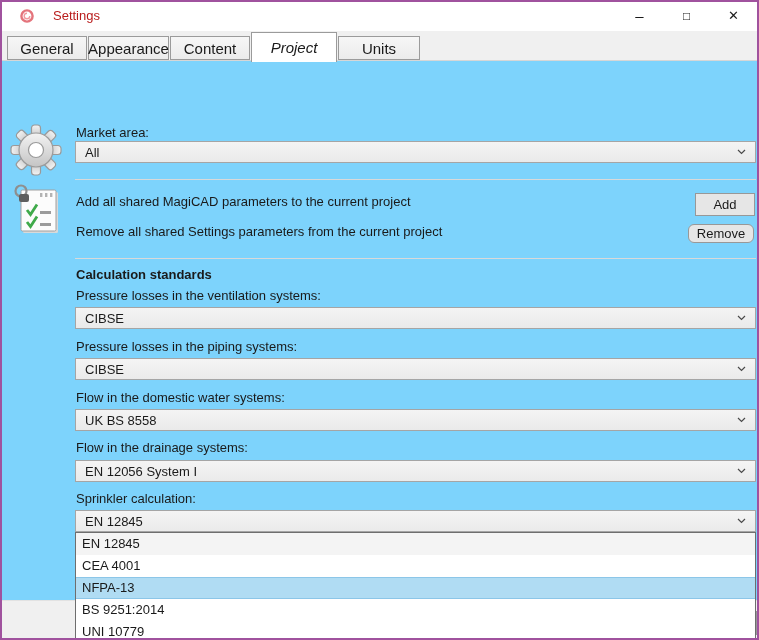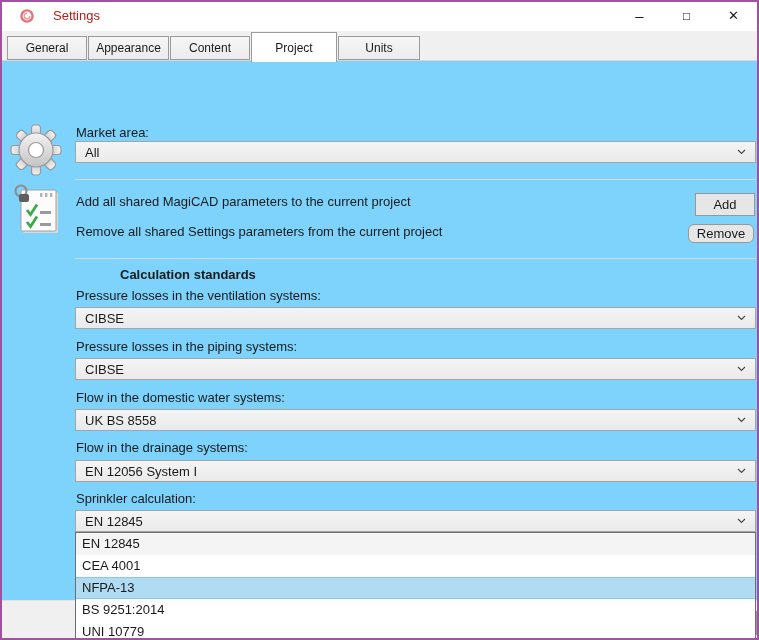--- a/index.html
+++ b/index.html
@@ -16,26 +16,26 @@
   .win-btn{width:47px;height:31px;display:flex;align-items:center;justify-content:center;
            font-size:13px;color:#1a1a1a;cursor:default;}
   .win-btn.min{font-size:15px;}
   .win-btn.max{font-size:12px;}
 
   
   .tabstrip{position:absolute;top:31px;left:0;right:0;height:30px;background:#f0f0f0;
             border-bottom:1px solid #d6d6d6;box-sizing:border-box;}
   .tab{position:absolute;top:5px;height:24px;background:linear-gradient(#f6f6f6,#ebebeb);
        border:1px solid #9b9b9b;box-sizing:border-box;display:flex;align-items:center;
-       justify-content:center;font-size:12px;z-index:1;}
+       justify-content:center;font-size:15px;z-index:1;}
   .tab.active{top:1px;height:30px;background:#fff;border-bottom:none;z-index:3;}
   .tab-general{left:7px;width:80px;}
   .tab-appearance{left:88px;width:81px;}
   .tab-content{left:170px;width:80px;}
-  .tab-project{left:251px;width:86px;}
+  .tab-project{left:251px;width:86px;font-style:italic;}
   .tab-units{left:338px;width:82px;}
 
   
   .content{position:absolute;top:61px;left:0;right:0;bottom:39px;background:#7dd3fc;}
   .icon-box{position:absolute;}
   .gear-icon{left:10px;top:63px;}
   .list-icon{left:12px;top:122px;}
 
   .label{position:absolute;left:76px;white-space:nowrap;color:#1a1a1a;}
   .heading{position:absolute;left:76px;font-weight:bold;white-space:nowrap;}
@@ -63,21 +63,21 @@
   .footer{position:absolute;left:0;right:0;bottom:2px;height:37px;background:#f0f0f0;
           border-top:1px solid #e2e2e2;z-index:5;}
   .btn-ok{left:583px;top:611px;width:80px;height:24px;border:2px solid #68a1d2;z-index:10;}
   .btn-cancel{left:683px;top:611px;width:74px;height:24px;z-index:10;}
 
   
   .y-market-label{top:64px;}   .y-market-combo{top:80px;}
   .y-div1{top:118px;}
   .y-add-text{top:133px;}      .y-remove-text{top:163px;}
   .y-div2{top:197px;}
-  .y-calc-head{top:206px;margin-left:44px;}
+  .y-calc-head{top:206px;}
   .y-vent-label{top:227px;}    .y-vent-combo{top:246px;}
   .y-pipe-label{top:278px;}    .y-pipe-combo{top:297px;}
   .y-dom-label{top:329px;}     .y-dom-combo{top:348px;}
   .y-drain-label{top:379px;}   .y-drain-combo{top:399px;}
   .y-spr-label{top:430px;}     .y-spr-combo{top:449px;}
 </style>
 </head>
 <body>
 
 <div class="window">

